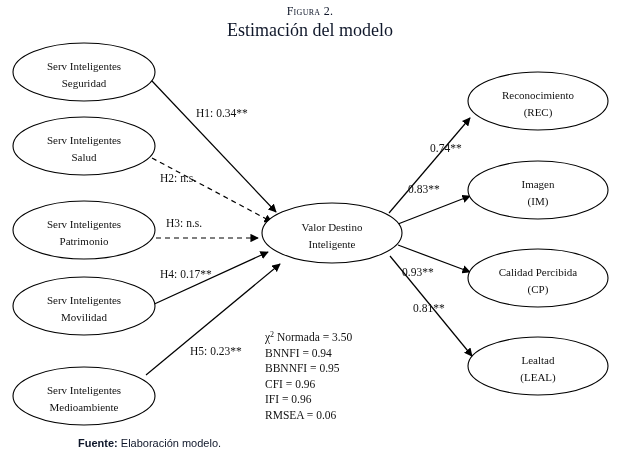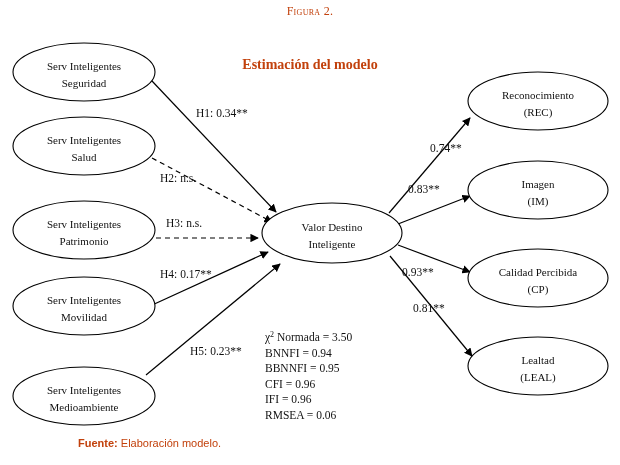--- a/index.html
+++ b/index.html
@@ -6,40 +6,39 @@
     margin: 0;
     padding: 0;
     background: #ffffff;
   }
   #page {
     position: relative;
     width: 620px;
     height: 465px;
     background: #ffffff;
     font-family: "Liberation Serif", "DejaVu Serif", serif;
-    color: #c2410c;
+    color: #0f172a;
     overflow: hidden;
   }
   .title-block {
     position: absolute;
     top: 4px;
     left: 0;
     width: 620px;
     text-align: center;
     line-height: 1.25;
   }
   .title-line1 {
     font-size: 12px;
     font-variant: small-caps;
     letter-spacing: 0.3px;
   }
   .title-line2 {
-    font-size: 14px;
-    font-weight: bold;
-    margin-top: 37px;
+    font-size: 18px;
+    font-weight: normal;
   }
   .footer-note {
     position: absolute;
     left: 30px;
     top: 437px;
     font-size: 11px;
     font-family: "Liberation Sans", sans-serif;
   }
   .footer-note .lbl {
     font-weight: bold;

